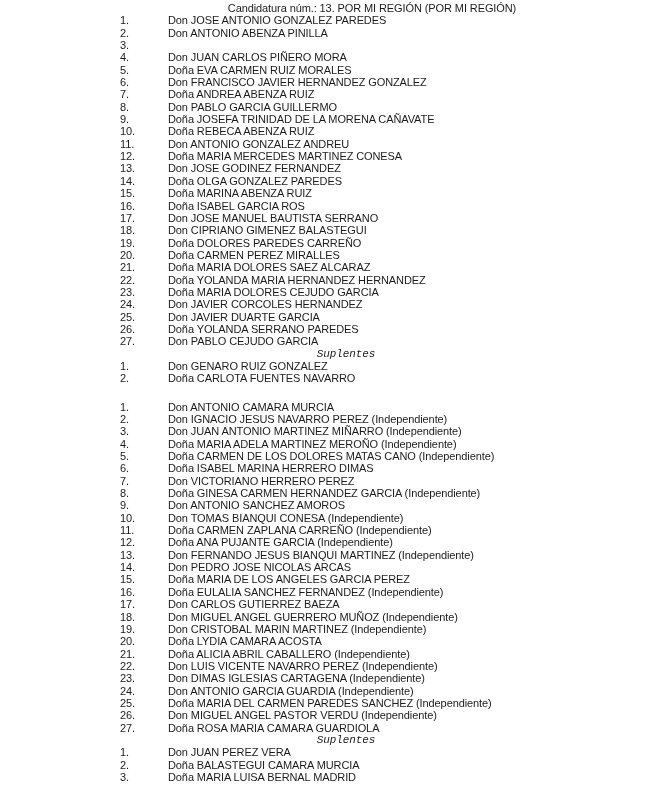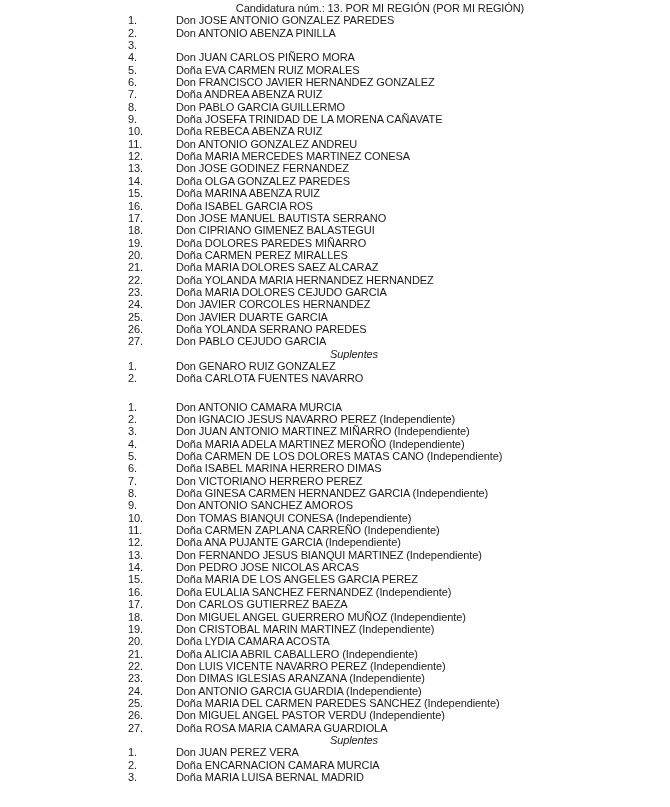--- a/index.html
+++ b/index.html
@@ -17,21 +17,21 @@
     color: var(--text-color, #1b1b1b);
   }
   .page {
     position: relative;
     box-sizing: border-box;
     width: 670px;
     height: 807px;
     padding-top: 2px;
     background: var(--page-bg, #ffffff);
   }
-  .section { margin: 0 0 16px 8px; }
+  .section { margin: 0 0 16px 0; }
   .line {
     height: 12.35px;
     line-height: 12.4px;
     white-space: nowrap;
   }
   .title {
     margin-left: 170px;
     width: 404px;
     text-align: center;
   }
@@ -40,20 +40,21 @@
     flex: 0 0 auto;
     margin-left: 120px;
     width: 48px;
   }
   .row .name { flex: 0 0 auto; }
   .suplentes {
     margin-left: 120px;
     width: 452px;
     text-align: center;
     font-style: italic;
+    font-family: Liberation Mono, monospace;
   }
 </style>
 </head>
 <body style="--text-color: #1b1b1b; --page-bg: #ffffff;">
 
 <div class="page">
   <div class="section">
     <div class="line title">Candidatura núm.: 13. POR MI REGIÓN (POR MI REGIÓN)</div>
     <div>
   <div class="line row">
@@ -140,21 +141,21 @@
     <span class="name">Don JOSE MANUEL BAUTISTA SERRANO</span>
   </div>
 
   <div class="line row">
     <span class="num">18.</span>
     <span class="name">Don CIPRIANO GIMENEZ BALASTEGUI</span>
   </div>
 
   <div class="line row">
     <span class="num">19.</span>
-    <span class="name">Doña DOLORES PAREDES MIÑARRO</span>
+    <span class="name">Doña DOLORES PAREDES CARREÑO</span>
   </div>
 
   <div class="line row">
     <span class="num">20.</span>
     <span class="name">Doña CARMEN PEREZ MIRALLES</span>
   </div>
 
   <div class="line row">
     <span class="num">21.</span>
     <span class="name">Doña MARIA DOLORES SAEZ ALCARAZ</span>
@@ -311,21 +312,21 @@
     <span class="name">Doña ALICIA ABRIL CABALLERO (Independiente)</span>
   </div>
 
   <div class="line row">
     <span class="num">22.</span>
     <span class="name">Don LUIS VICENTE NAVARRO PEREZ (Independiente)</span>
   </div>
 
   <div class="line row">
     <span class="num">23.</span>
-    <span class="name">Don DIMAS IGLESIAS ARANZANA (Independiente)</span>
+    <span class="name">Don DIMAS IGLESIAS CARTAGENA (Independiente)</span>
   </div>
 
   <div class="line row">
     <span class="num">24.</span>
     <span class="name">Don ANTONIO GARCIA GUARDIA (Independiente)</span>
   </div>
 
   <div class="line row">
     <span class="num">25.</span>
     <span class="name">Doña MARIA DEL CARMEN PAREDES SANCHEZ (Independiente)</span>
@@ -343,21 +344,21 @@
 </div>
     <div class="line suplentes">Suplentes</div>
     <div>
   <div class="line row">
     <span class="num">1.</span>
     <span class="name">Don JUAN PEREZ VERA</span>
   </div>
 
   <div class="line row">
     <span class="num">2.</span>
-    <span class="name">Doña ENCARNACION CAMARA MURCIA</span>
+    <span class="name">Doña BALASTEGUI CAMARA MURCIA</span>
   </div>
 
   <div class="line row">
     <span class="num">3.</span>
     <span class="name">Doña MARIA LUISA BERNAL MADRID</span>
   </div>
 </div>
   </div>
 </div>
 

